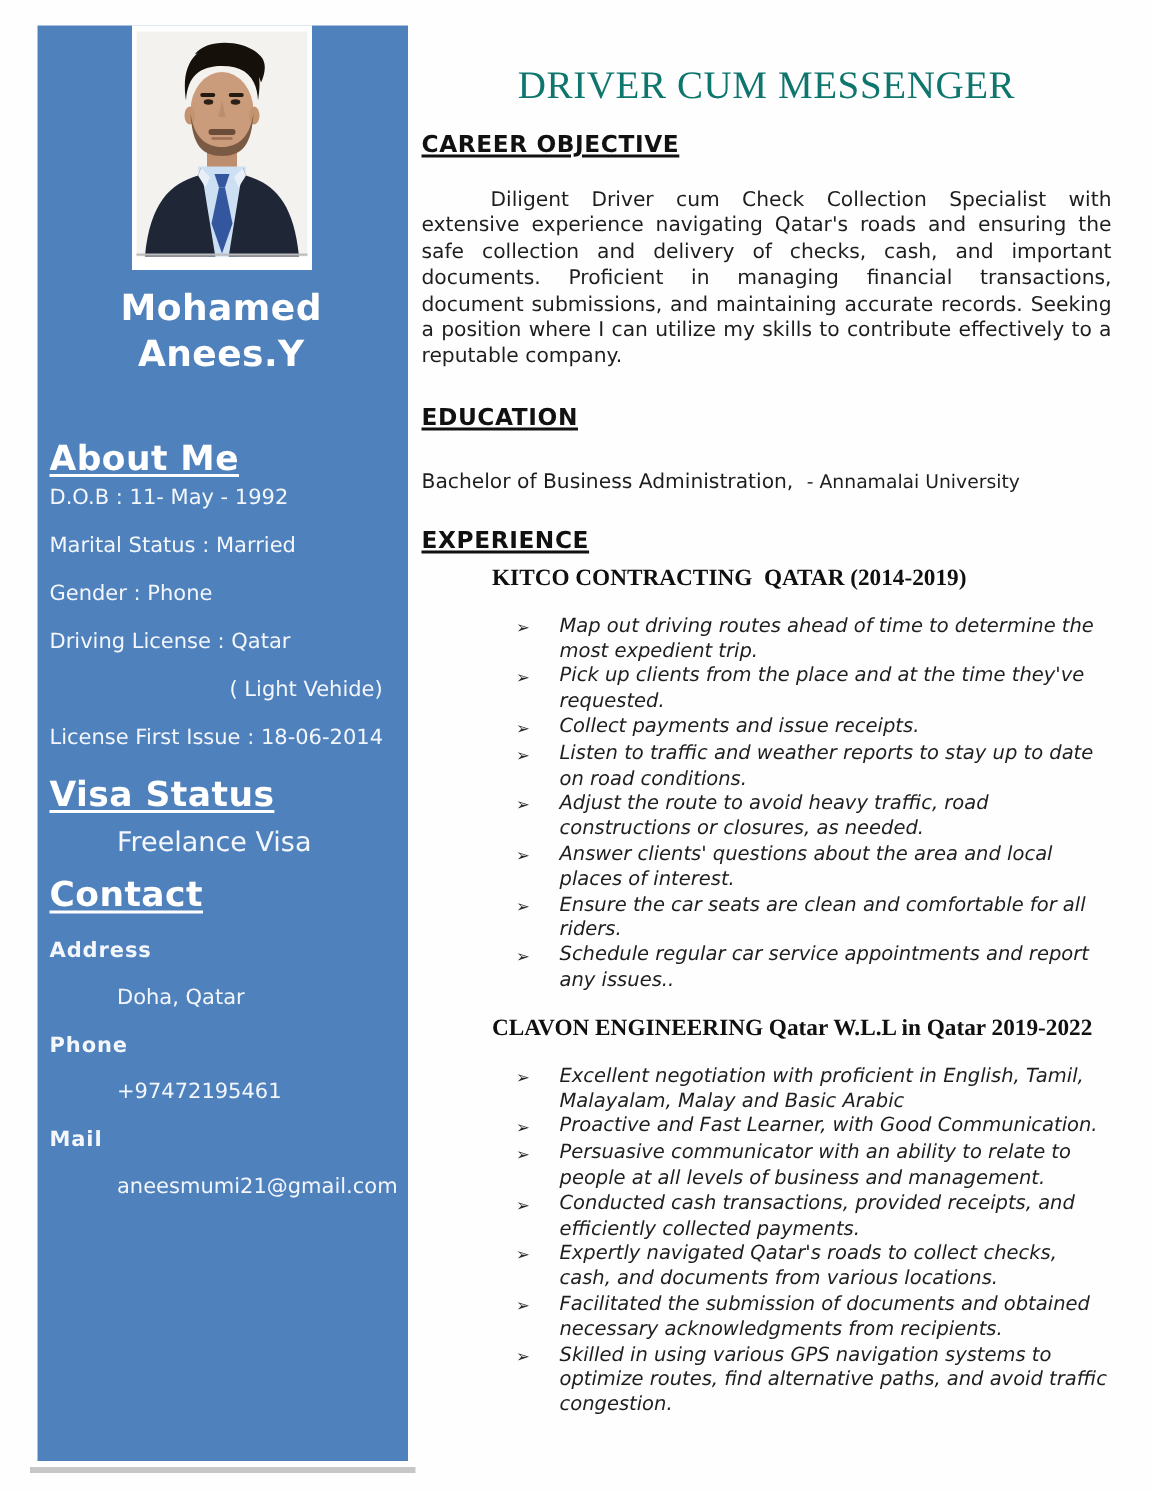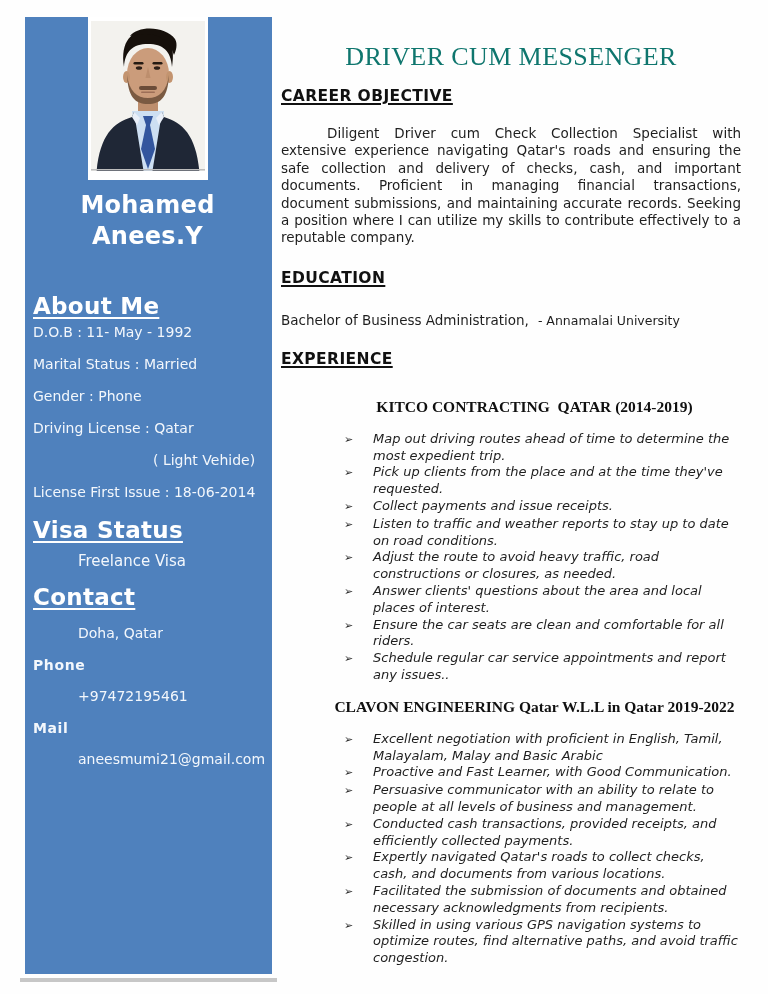--- a/index.html
+++ b/index.html
@@ -29,21 +29,21 @@
   .side-heading{
     margin:0;color:#ffffff;font-weight:bold;font-size:23px;line-height:28px;
     text-decoration:underline;text-decoration-thickness:2px;text-underline-offset:3px;
     letter-spacing:0.3px;
   }
   .h-about{margin-top:40px;}
   .about-item{font-size:14px;line-height:17px;margin-top:15px;}
   .about-item.first{margin-top:4px;}
   .about-item.indent{margin-left:120px;}
   .h-visa{margin-top:15px;}
-  .indent-value{font-size:15px;line-height:17px;margin-left:45px;margin-top:9px;}
+  .indent-value{font-size:18px;line-height:17px;margin-left:45px;margin-top:9px;}
   .h-contact{margin-top:13px;}
   .contact-label{font-size:14px;font-weight:bold;letter-spacing:0.6px;margin-top:15px;line-height:17px;}
   .contact-value{font-size:14px;line-height:17px;margin-left:45px;margin-top:14px;}
   
   .main{
     position:absolute;left:281px;top:0;width:460px;color:#1f1f1f;
   }
   .doc-title{
     margin:42px 0 0 0;text-align:center;color:#0f766e;
     font-family:"Liberation Serif","DejaVu Serif",serif;
@@ -56,23 +56,23 @@
   .h-career{margin-top:15px;}
   .objective{
     margin:20px 0 0 0;font-size:13.5px;line-height:17.4px;color:#1e1e1e;
     text-align:justify;text-indent:46px;
   }
   .h-education{margin-top:22px;}
   .education-line{margin:25px 0 0 0;font-size:13.5px;line-height:17px;color:#1e1e1e;}
   .education-line .inst{font-size:12.5px;margin-left:9px;}
   .h-experience{margin-top:21px;}
   .company{
-    margin:30px 0 0 47px;color:#101010;white-space:pre-wrap;
+    margin:8px 0 0 47px;color:#101010;white-space:pre-wrap;
     font-family:"Liberation Serif","DejaVu Serif",serif;
-    font-size:15.5px;font-weight:bold;text-align:center;
+    font-size:15.5px;font-weight:bold;
   }
   .company.second{margin-top:14px;}
   ul.bullets{list-style:none;margin:15px 0 0 0;padding:0 0 0 63px;}
   ul.bullets li{display:flex;font-size:13px;line-height:16.8px;color:#1e1e1e;}
   .bullet-glyph{flex:0 0 29px;font-size:11px;padding-top:1px;color:#2a2a2a;}
   .btext{flex:1;font-style:italic;}
 </style>
 </head>
 <body>
 
@@ -127,20 +127,21 @@
       <div class="about-item">Driving License : Qatar</div>
       <div class="about-item indent">( Light Vehide)</div>
       <div class="about-item">License First Issue : 18-06-2014</div>
     </div>
 
     <h2 class="side-heading h-visa">Visa Status</h2>
     <div class="indent-value">Freelance Visa</div>
 
     <h2 class="side-heading h-contact">Contact</h2>
     <div>
+      <div class="contact-label">Address</div>
       <div class="contact-value">Doha, Qatar</div>
       <div class="contact-label">Phone</div>
       <div class="contact-value">+97472195461</div>
       <div class="contact-label">Mail</div>
       <div class="contact-value">aneesmumi21@gmail.com</div>
     </div>
   </aside>
 
   <main class="main">
 

